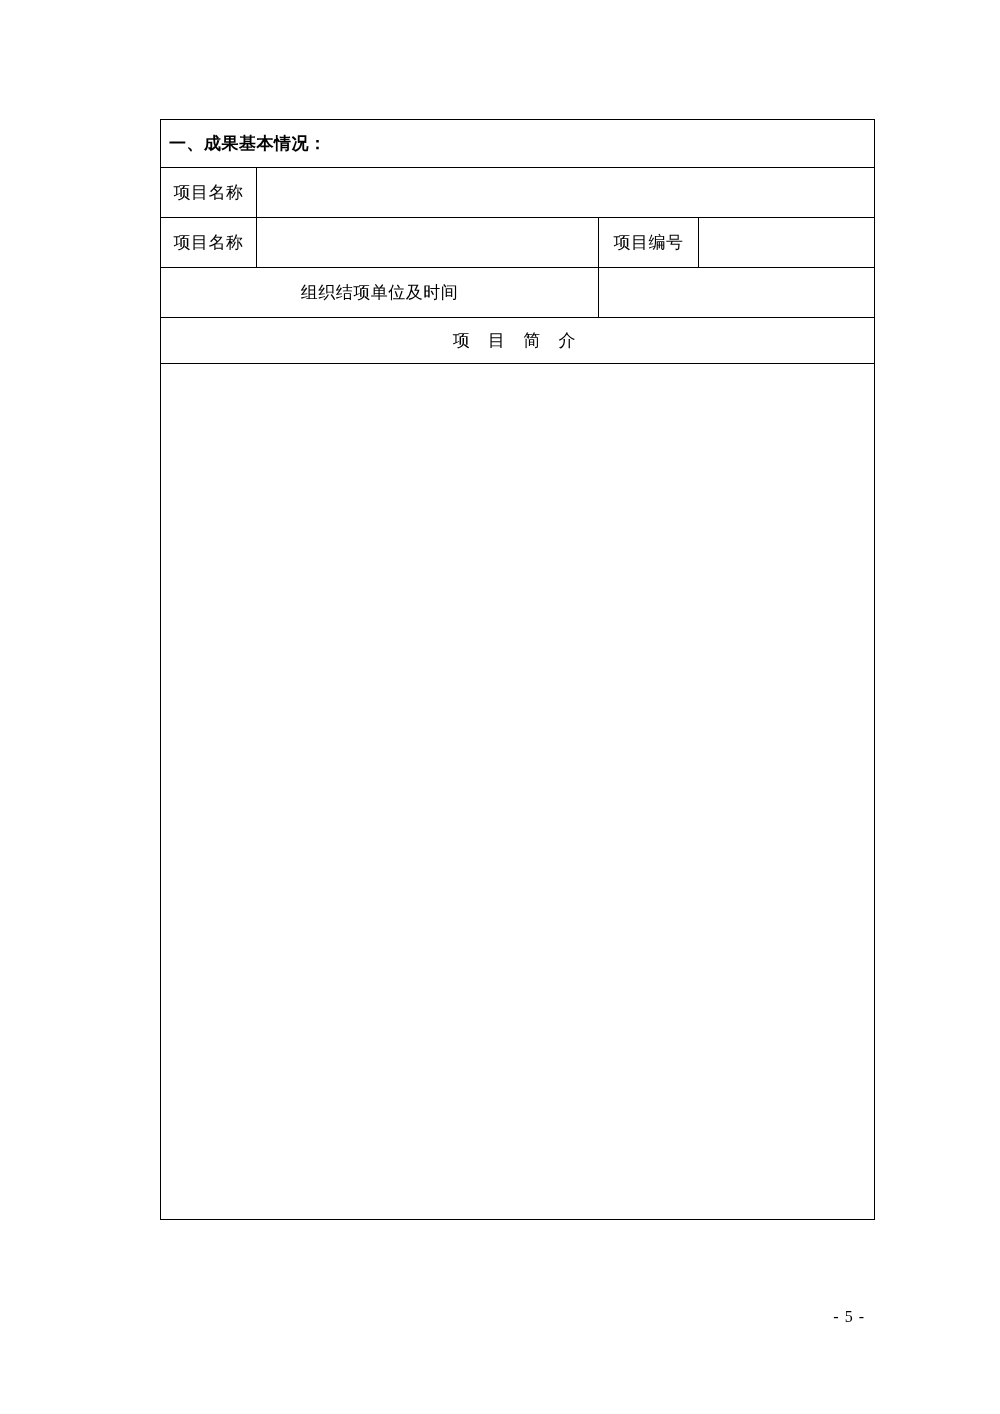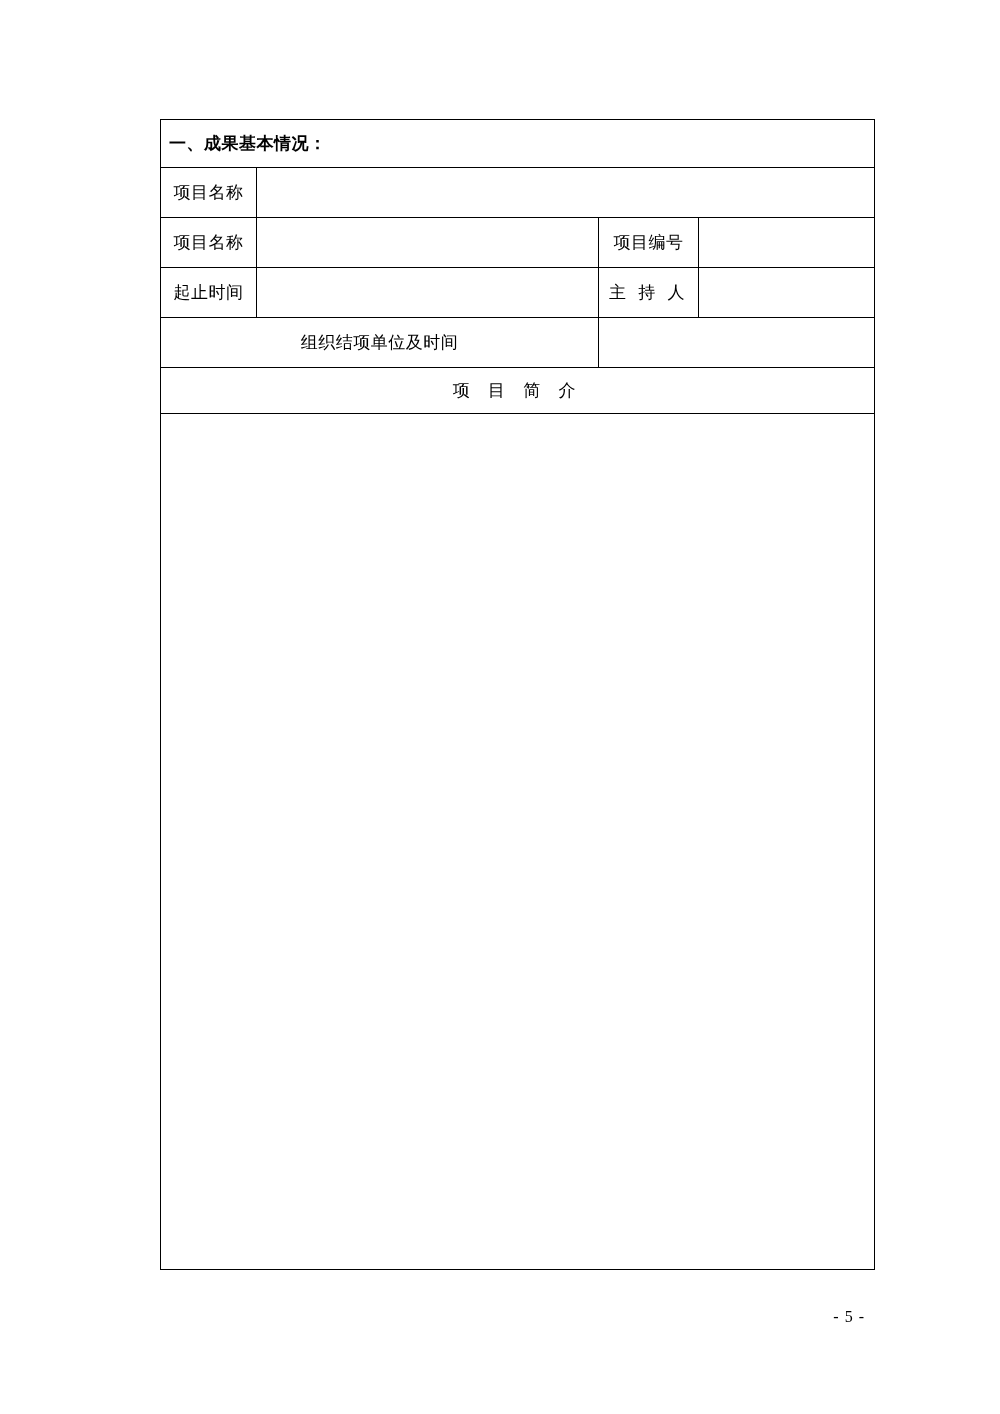--- a/index.html
+++ b/index.html
@@ -107,26 +107,20 @@
         <td class="label-cell pad">项目名称</td>
         <td class="value-cell" colspan="3"></td>
       </tr>
       <tr>
         <td class="label-cell pad">项目名称</td>
         <td class="value-cell"></td>
         <td class="label-cell pad">项目编号</td>
         <td class="value-cell"></td>
       </tr>
       <tr>
-        <td class="label-cell pad">起止时间</td>
-        <td class="value-cell"></td>
-        <td class="label-cell pad spaced-2">主 持 人</td>
-        <td class="value-cell"></td>
-      </tr>
-      <tr>
         <td class="wide-label" colspan="2" style="width:180px">组织结项单位及时间</td>
         <td class="value-cell" colspan="2"></td>
       </tr>
       <tr>
         <td class="center-title spaced" colspan="4">项  目  简  介</td>
       </tr>
       <tr>
         <td class="big-blank" colspan="4"></td>
       </tr>
     </tbody>

